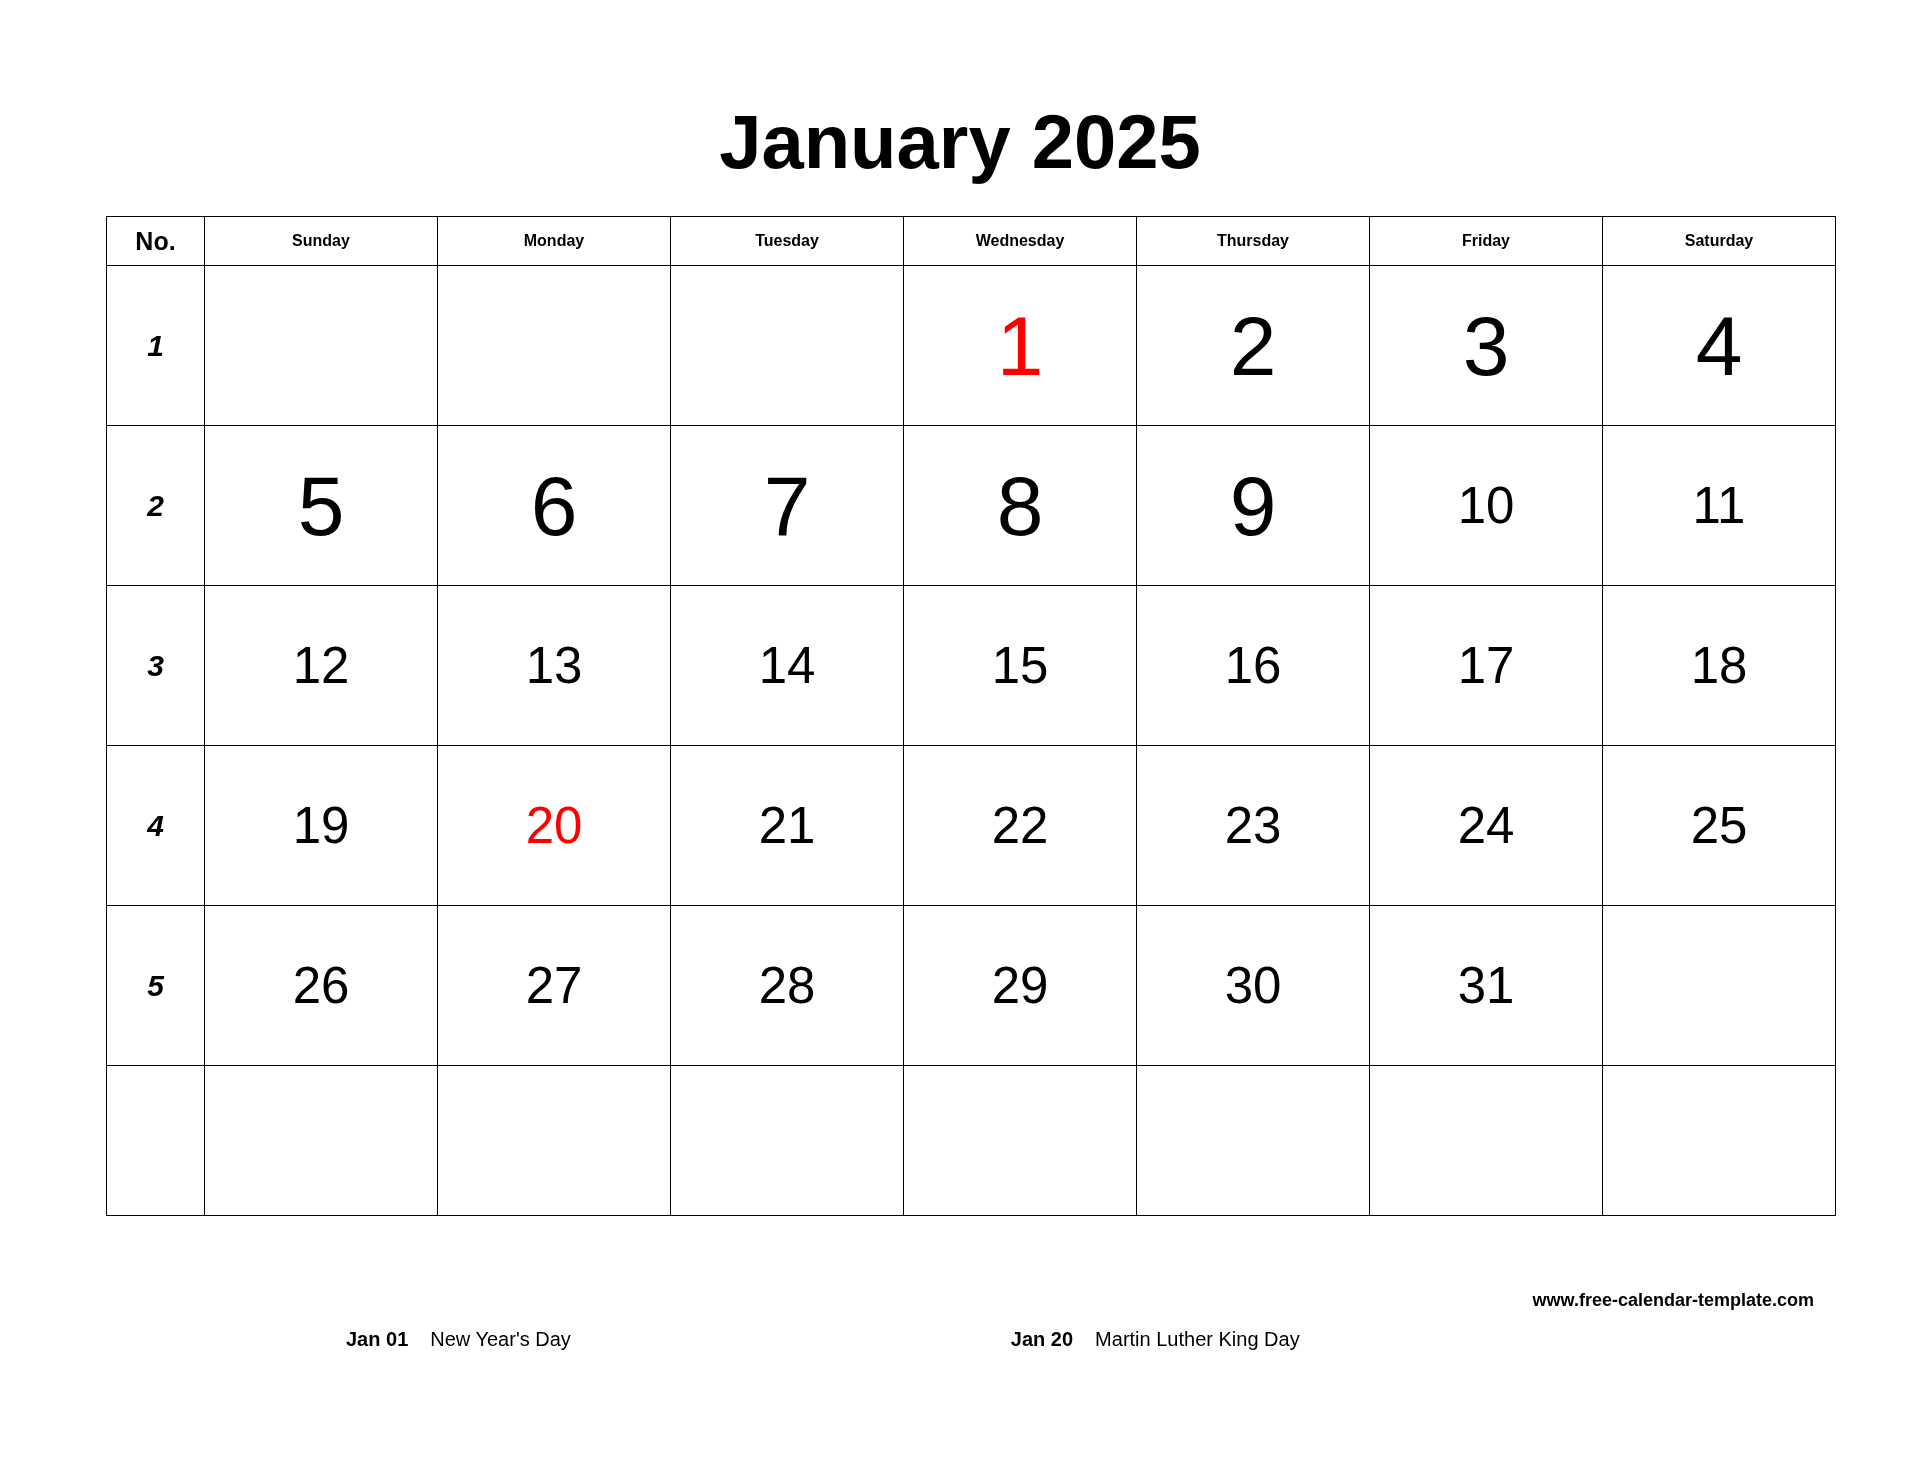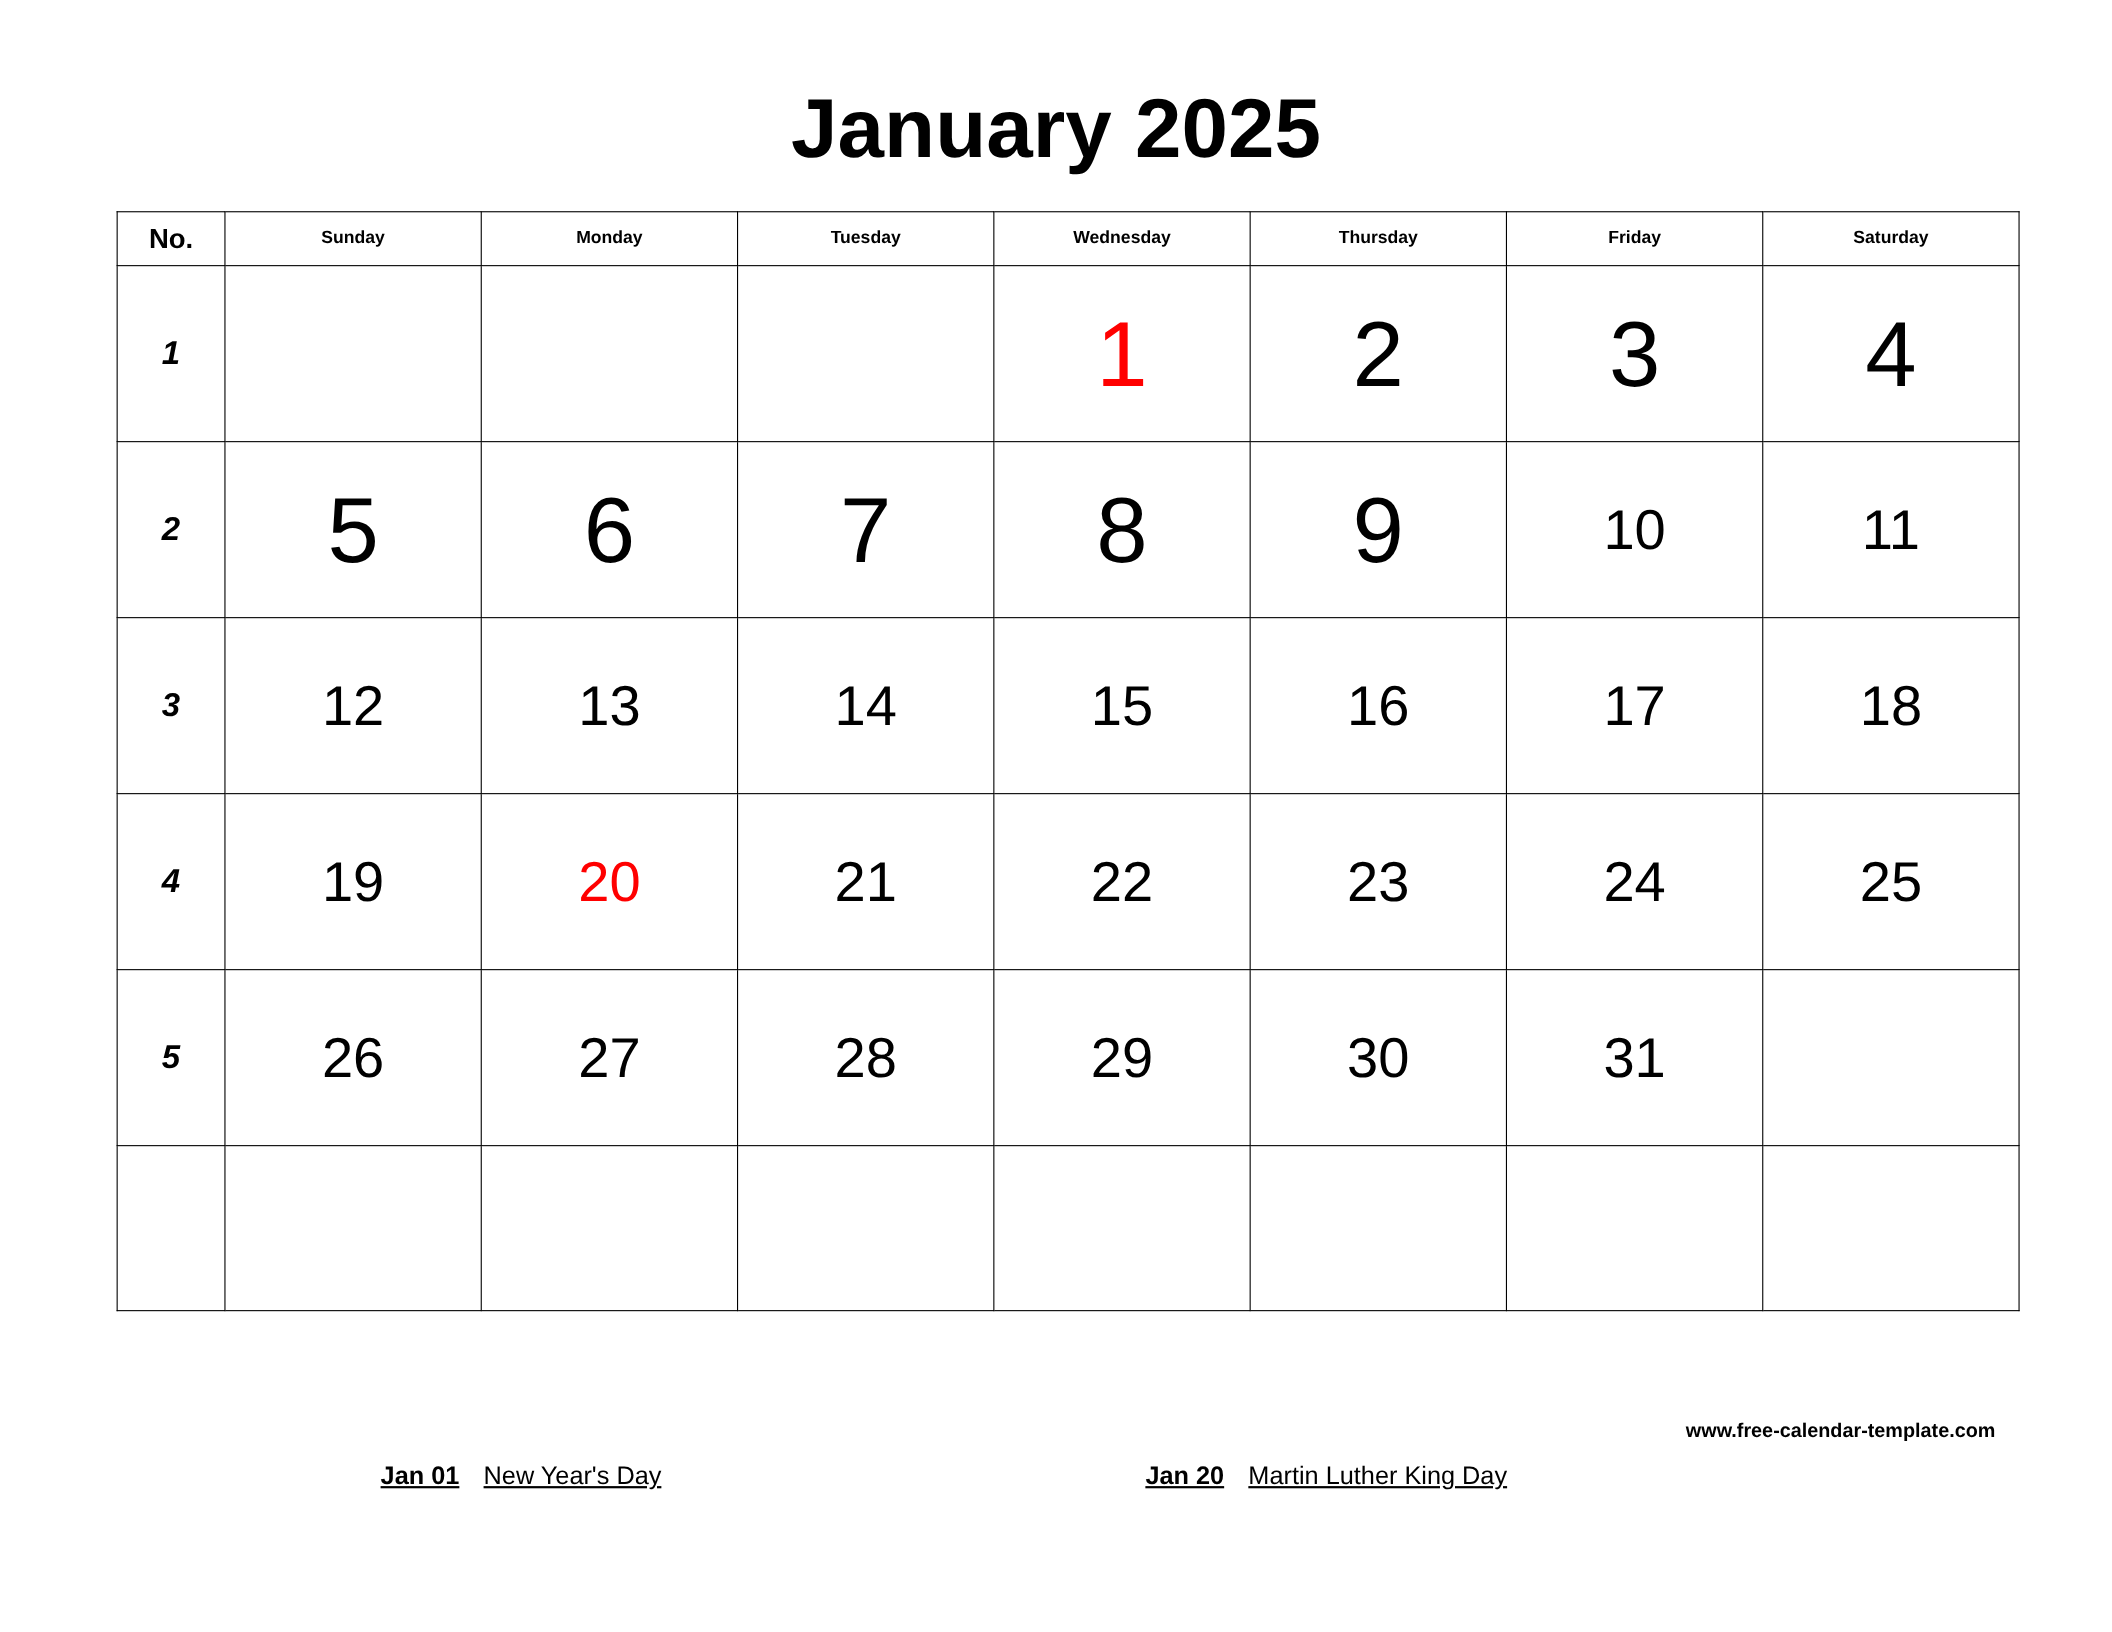--- a/index.html
+++ b/index.html
@@ -19,21 +19,21 @@
     width: 1920px;
     height: 1484px;
     box-sizing: border-box;
   }
   .title {
     text-align: center;
     font-size: 76px;
     font-weight: bold;
     letter-spacing: 0px;
     margin: 0;
-    padding-top: 80px;
+    padding-top: 104px;
     padding-bottom: 0;
     line-height: 1.0;
   }
   .cal-wrap {
     margin: 36px 106px 0 106px;
   }
   table.calendar {
     border-collapse: collapse;
     width: 1730px;
     table-layout: fixed;
@@ -90,22 +90,21 @@
     font-weight: bold;
     font-family: "Liberation Sans", sans-serif;
     letter-spacing: 0px;
   }
   .events {
     position: absolute;
     top: 1328px;
     left: 106px;
     width: 1730px;
     display: flex;
-    font-size: 23px;
-    text-decoration: underline;
+    font-size: 20px;
   }
   .event {
     display: flex;
     align-items: baseline;
   }
   .event.first { margin-left: 240px; }
   .event.second { margin-left: 440px; }
   .event .date {
     font-weight: bold;
     margin-right: 22px;

